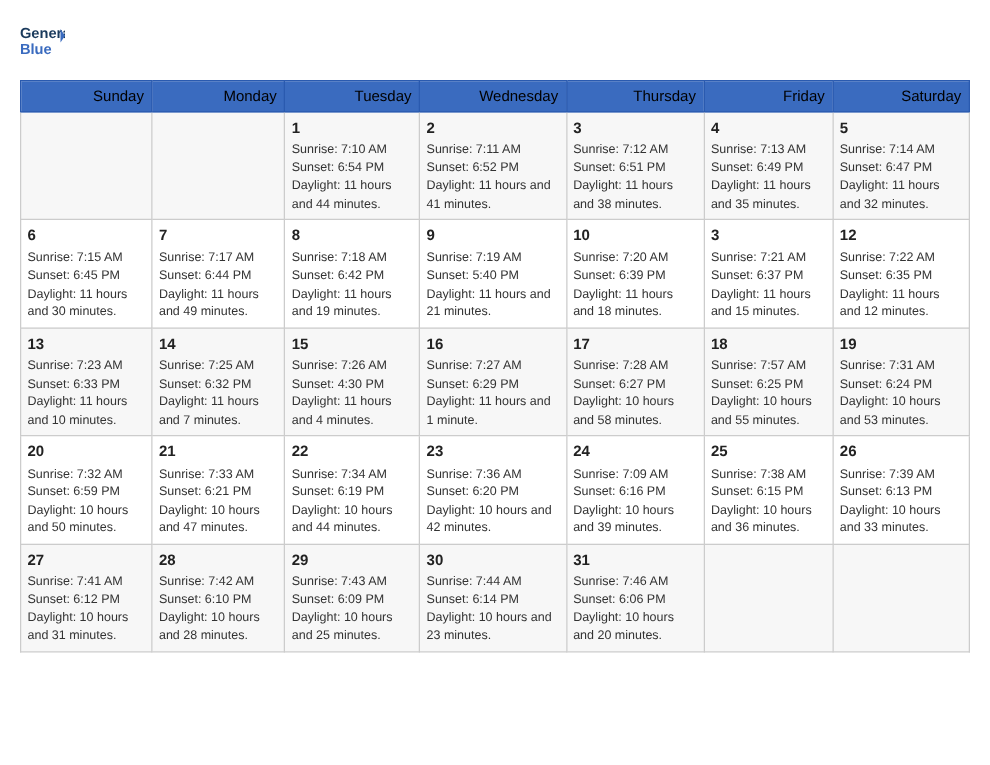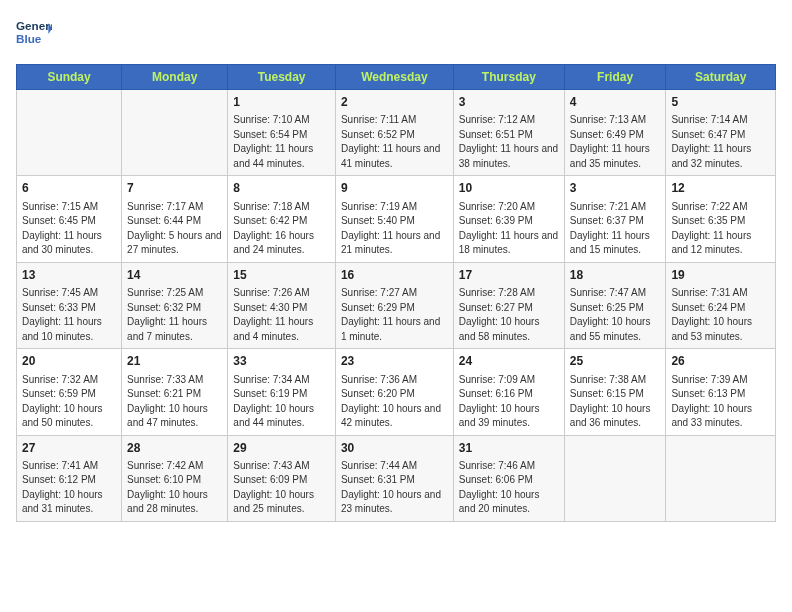--- a/index.html
+++ b/index.html
@@ -38,25 +38,25 @@
       font-size: 15px;
       color: #333;
     }
     table {
       width: 100%;
       border-collapse: collapse;
       font-size: 10.5px;
     }
     thead tr th {
       background-color: #3a6bbf;
-      color: #bef264;
-      text-align: center;
+      color: #000000;
+      text-align: right;
       padding: 5px 6px;
       font-size: 12px;
-      font-weight: bold;
+      font-weight: normal;
       border: 1px solid #2a5aaf;
     }
     tbody tr td {
       border: 1px solid #ccc;
       vertical-align: top;
       padding: 4px 5px;
       min-height: 70px;
       height: 80px;
       color: #222;
       line-height: 1.45;
@@ -144,27 +144,27 @@
         <td>
           <span class="day-num">6</span>
           <div class="day-info">Sunrise: 7:15 AM</div>
           <div class="day-info">Sunset: 6:45 PM</div>
           <div class="day-info">Daylight: 11 hours and 30 minutes.</div>
         </td>
         <td>
           <span class="day-num">7</span>
           <div class="day-info">Sunrise: 7:17 AM</div>
           <div class="day-info">Sunset: 6:44 PM</div>
-          <div class="day-info">Daylight: 5 hours and 27 minutes.</div>
+          <div class="day-info">Daylight: 11 hours and 49 minutes.</div>
         </td>
         <td>
           <span class="day-num">8</span>
           <div class="day-info">Sunrise: 7:18 AM</div>
           <div class="day-info">Sunset: 6:42 PM</div>
-          <div class="day-info">Daylight: 16 hours and 24 minutes.</div>
+          <div class="day-info">Daylight: 11 hours and 19 minutes.</div>
         </td>
         <td>
           <span class="day-num">9</span>
           <div class="day-info">Sunrise: 7:19 AM</div>
           <div class="day-info">Sunset: 5:40 PM</div>
           <div class="day-info">Daylight: 11 hours and 21 minutes.</div>
         </td>
         <td>
           <span class="day-num">10</span>
           <div class="day-info">Sunrise: 7:20 AM</div>
@@ -180,21 +180,21 @@
         <td>
           <span class="day-num">12</span>
           <div class="day-info">Sunrise: 7:22 AM</div>
           <div class="day-info">Sunset: 6:35 PM</div>
           <div class="day-info">Daylight: 11 hours and 12 minutes.</div>
         </td>
       </tr>
       <tr>
         <td>
           <span class="day-num">13</span>
-          <div class="day-info">Sunrise: 7:45 AM</div>
+          <div class="day-info">Sunrise: 7:23 AM</div>
           <div class="day-info">Sunset: 6:33 PM</div>
           <div class="day-info">Daylight: 11 hours and 10 minutes.</div>
         </td>
         <td>
           <span class="day-num">14</span>
           <div class="day-info">Sunrise: 7:25 AM</div>
           <div class="day-info">Sunset: 6:32 PM</div>
           <div class="day-info">Daylight: 11 hours and 7 minutes.</div>
         </td>
         <td>
@@ -210,21 +210,21 @@
           <div class="day-info">Daylight: 11 hours and 1 minute.</div>
         </td>
         <td>
           <span class="day-num">17</span>
           <div class="day-info">Sunrise: 7:28 AM</div>
           <div class="day-info">Sunset: 6:27 PM</div>
           <div class="day-info">Daylight: 10 hours and 58 minutes.</div>
         </td>
         <td>
           <span class="day-num">18</span>
-          <div class="day-info">Sunrise: 7:47 AM</div>
+          <div class="day-info">Sunrise: 7:57 AM</div>
           <div class="day-info">Sunset: 6:25 PM</div>
           <div class="day-info">Daylight: 10 hours and 55 minutes.</div>
         </td>
         <td>
           <span class="day-num">19</span>
           <div class="day-info">Sunrise: 7:31 AM</div>
           <div class="day-info">Sunset: 6:24 PM</div>
           <div class="day-info">Daylight: 10 hours and 53 minutes.</div>
         </td>
       </tr>
@@ -235,21 +235,21 @@
           <div class="day-info">Sunset: 6:59 PM</div>
           <div class="day-info">Daylight: 10 hours and 50 minutes.</div>
         </td>
         <td>
           <span class="day-num">21</span>
           <div class="day-info">Sunrise: 7:33 AM</div>
           <div class="day-info">Sunset: 6:21 PM</div>
           <div class="day-info">Daylight: 10 hours and 47 minutes.</div>
         </td>
         <td>
-          <span class="day-num">33</span>
+          <span class="day-num">22</span>
           <div class="day-info">Sunrise: 7:34 AM</div>
           <div class="day-info">Sunset: 6:19 PM</div>
           <div class="day-info">Daylight: 10 hours and 44 minutes.</div>
         </td>
         <td>
           <span class="day-num">23</span>
           <div class="day-info">Sunrise: 7:36 AM</div>
           <div class="day-info">Sunset: 6:20 PM</div>
           <div class="day-info">Daylight: 10 hours and 42 minutes.</div>
         </td>
@@ -287,21 +287,21 @@
         </td>
         <td>
           <span class="day-num">29</span>
           <div class="day-info">Sunrise: 7:43 AM</div>
           <div class="day-info">Sunset: 6:09 PM</div>
           <div class="day-info">Daylight: 10 hours and 25 minutes.</div>
         </td>
         <td>
           <span class="day-num">30</span>
           <div class="day-info">Sunrise: 7:44 AM</div>
-          <div class="day-info">Sunset: 6:31 PM</div>
+          <div class="day-info">Sunset: 6:14 PM</div>
           <div class="day-info">Daylight: 10 hours and 23 minutes.</div>
         </td>
         <td>
           <span class="day-num">31</span>
           <div class="day-info">Sunrise: 7:46 AM</div>
           <div class="day-info">Sunset: 6:06 PM</div>
           <div class="day-info">Daylight: 10 hours and 20 minutes.</div>
         </td>
         <td></td>
         <td></td>

